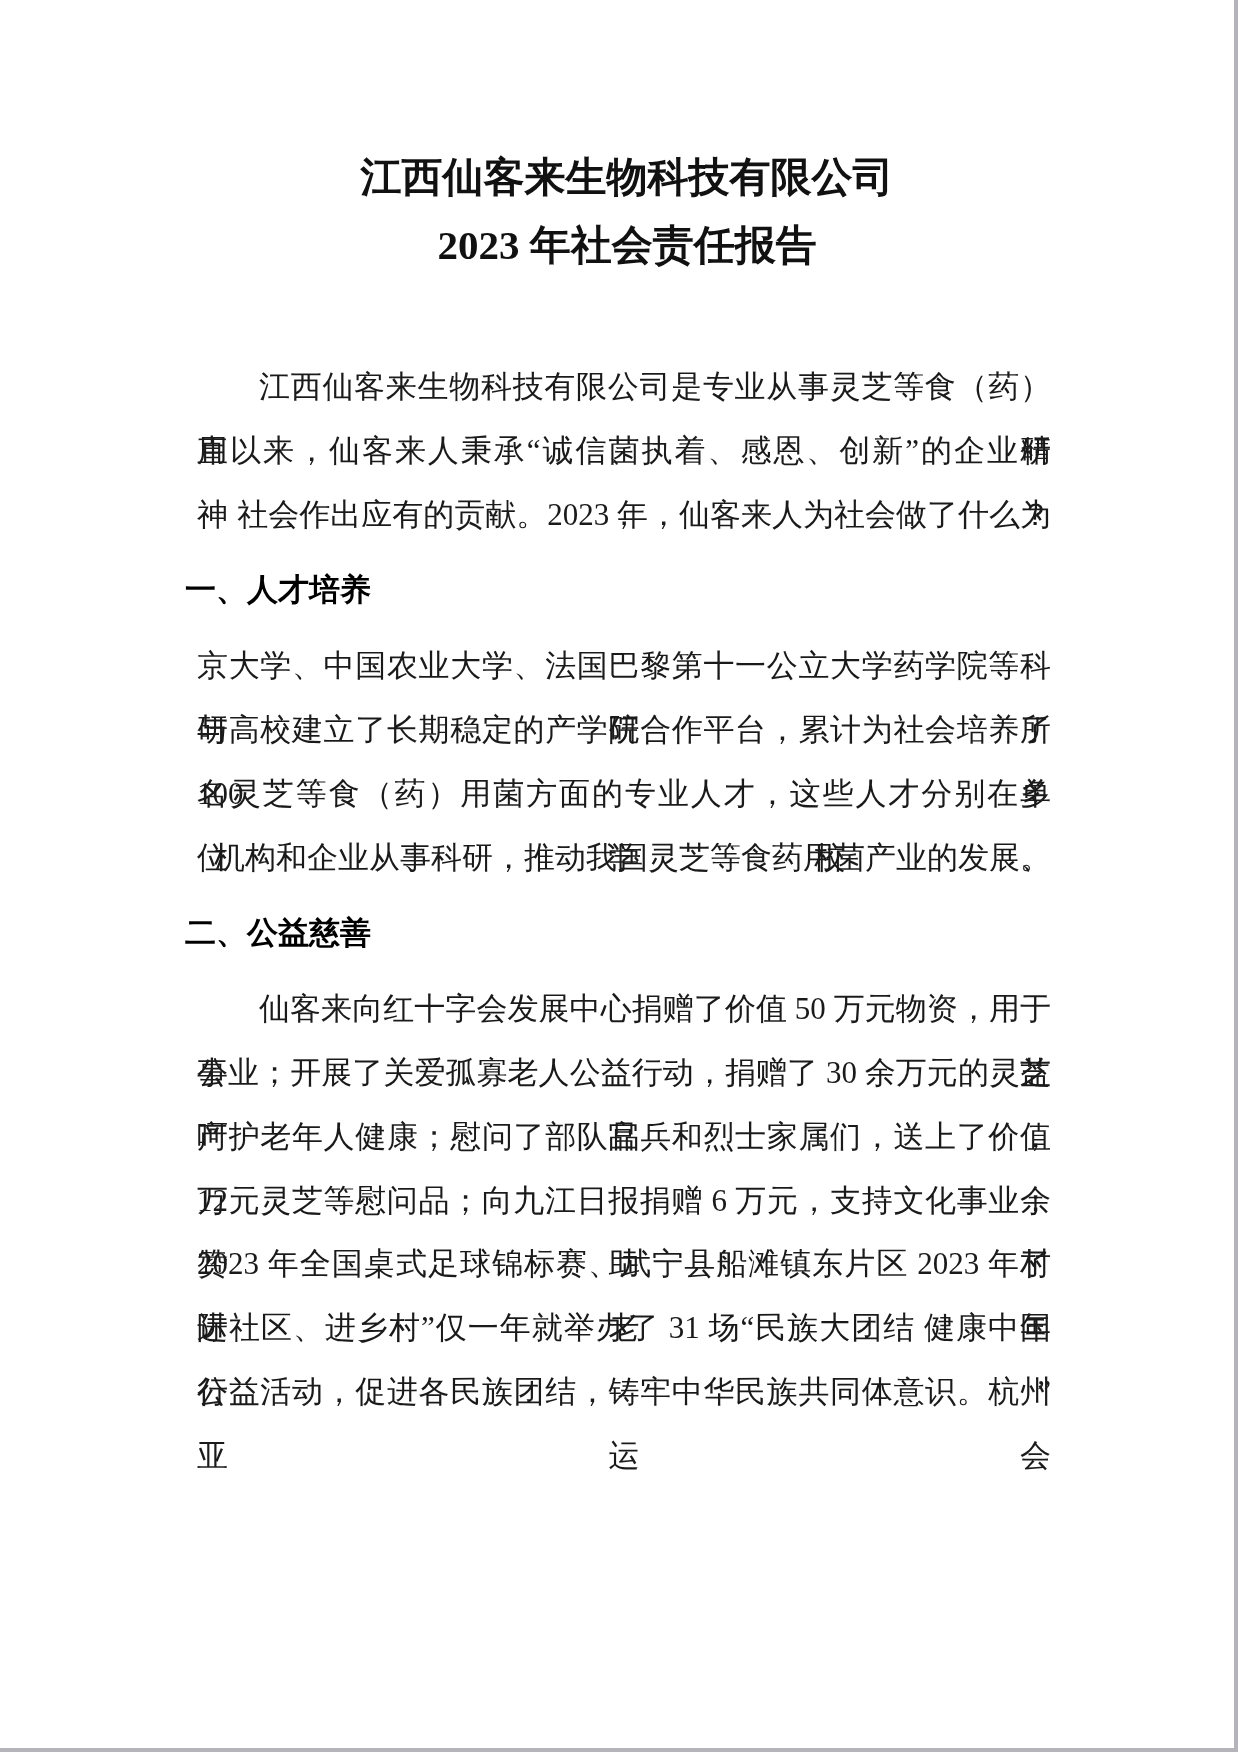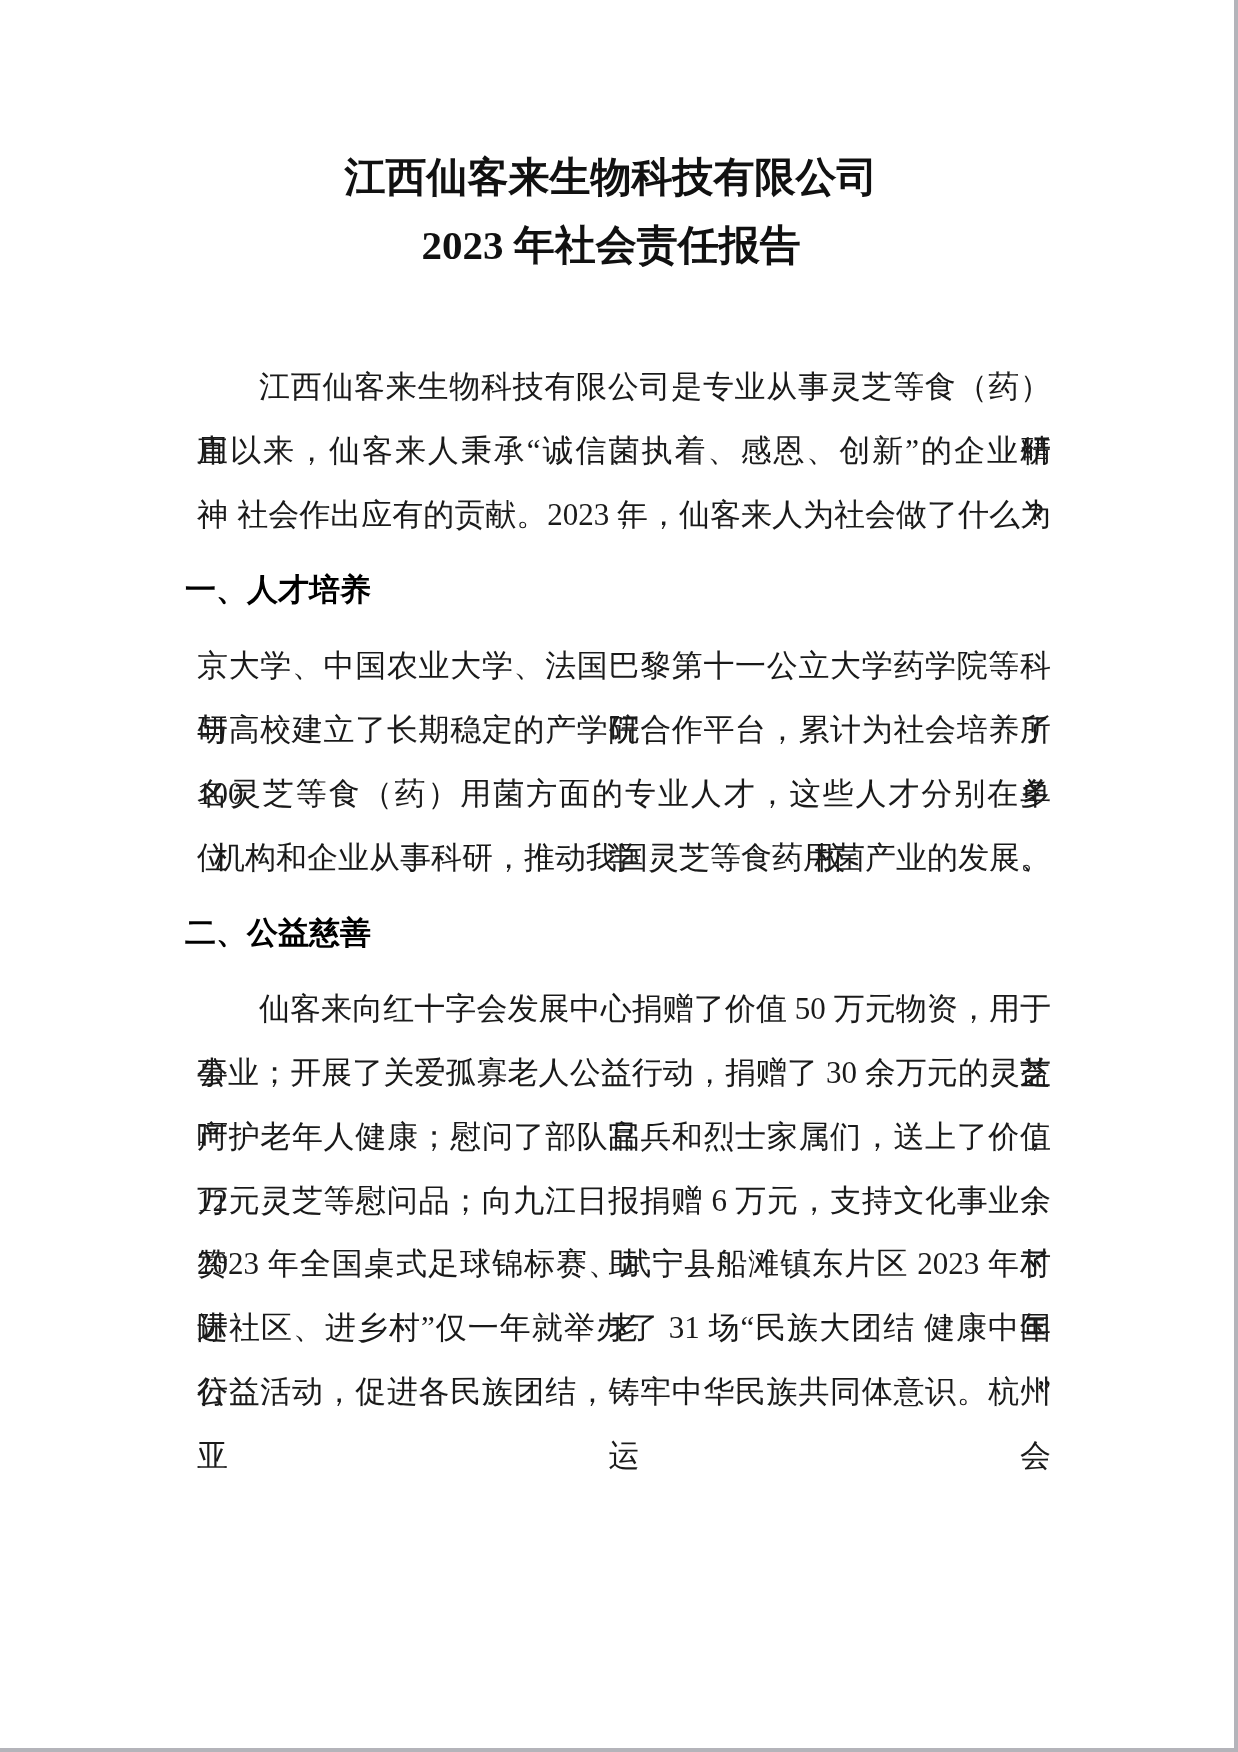--- a/index.html
+++ b/index.html
@@ -13,21 +13,21 @@
   .page {
     position: relative;
     width: 1238px;
     height: 1752px;
     background: #ffffff;
     color: #1a1a1a;
   }
   .title {
     position: absolute;
     top: 143px;
-    left: 0;
+    left: 16px;
     width: 1222px;
     text-align: center;
     font-family: "Liberation Serif", "DejaVu Serif", serif;
     font-weight: bold;
     font-size: 41px;
     line-height: 68px;
     color: #111111;
   }
   .body {
     position: absolute;

